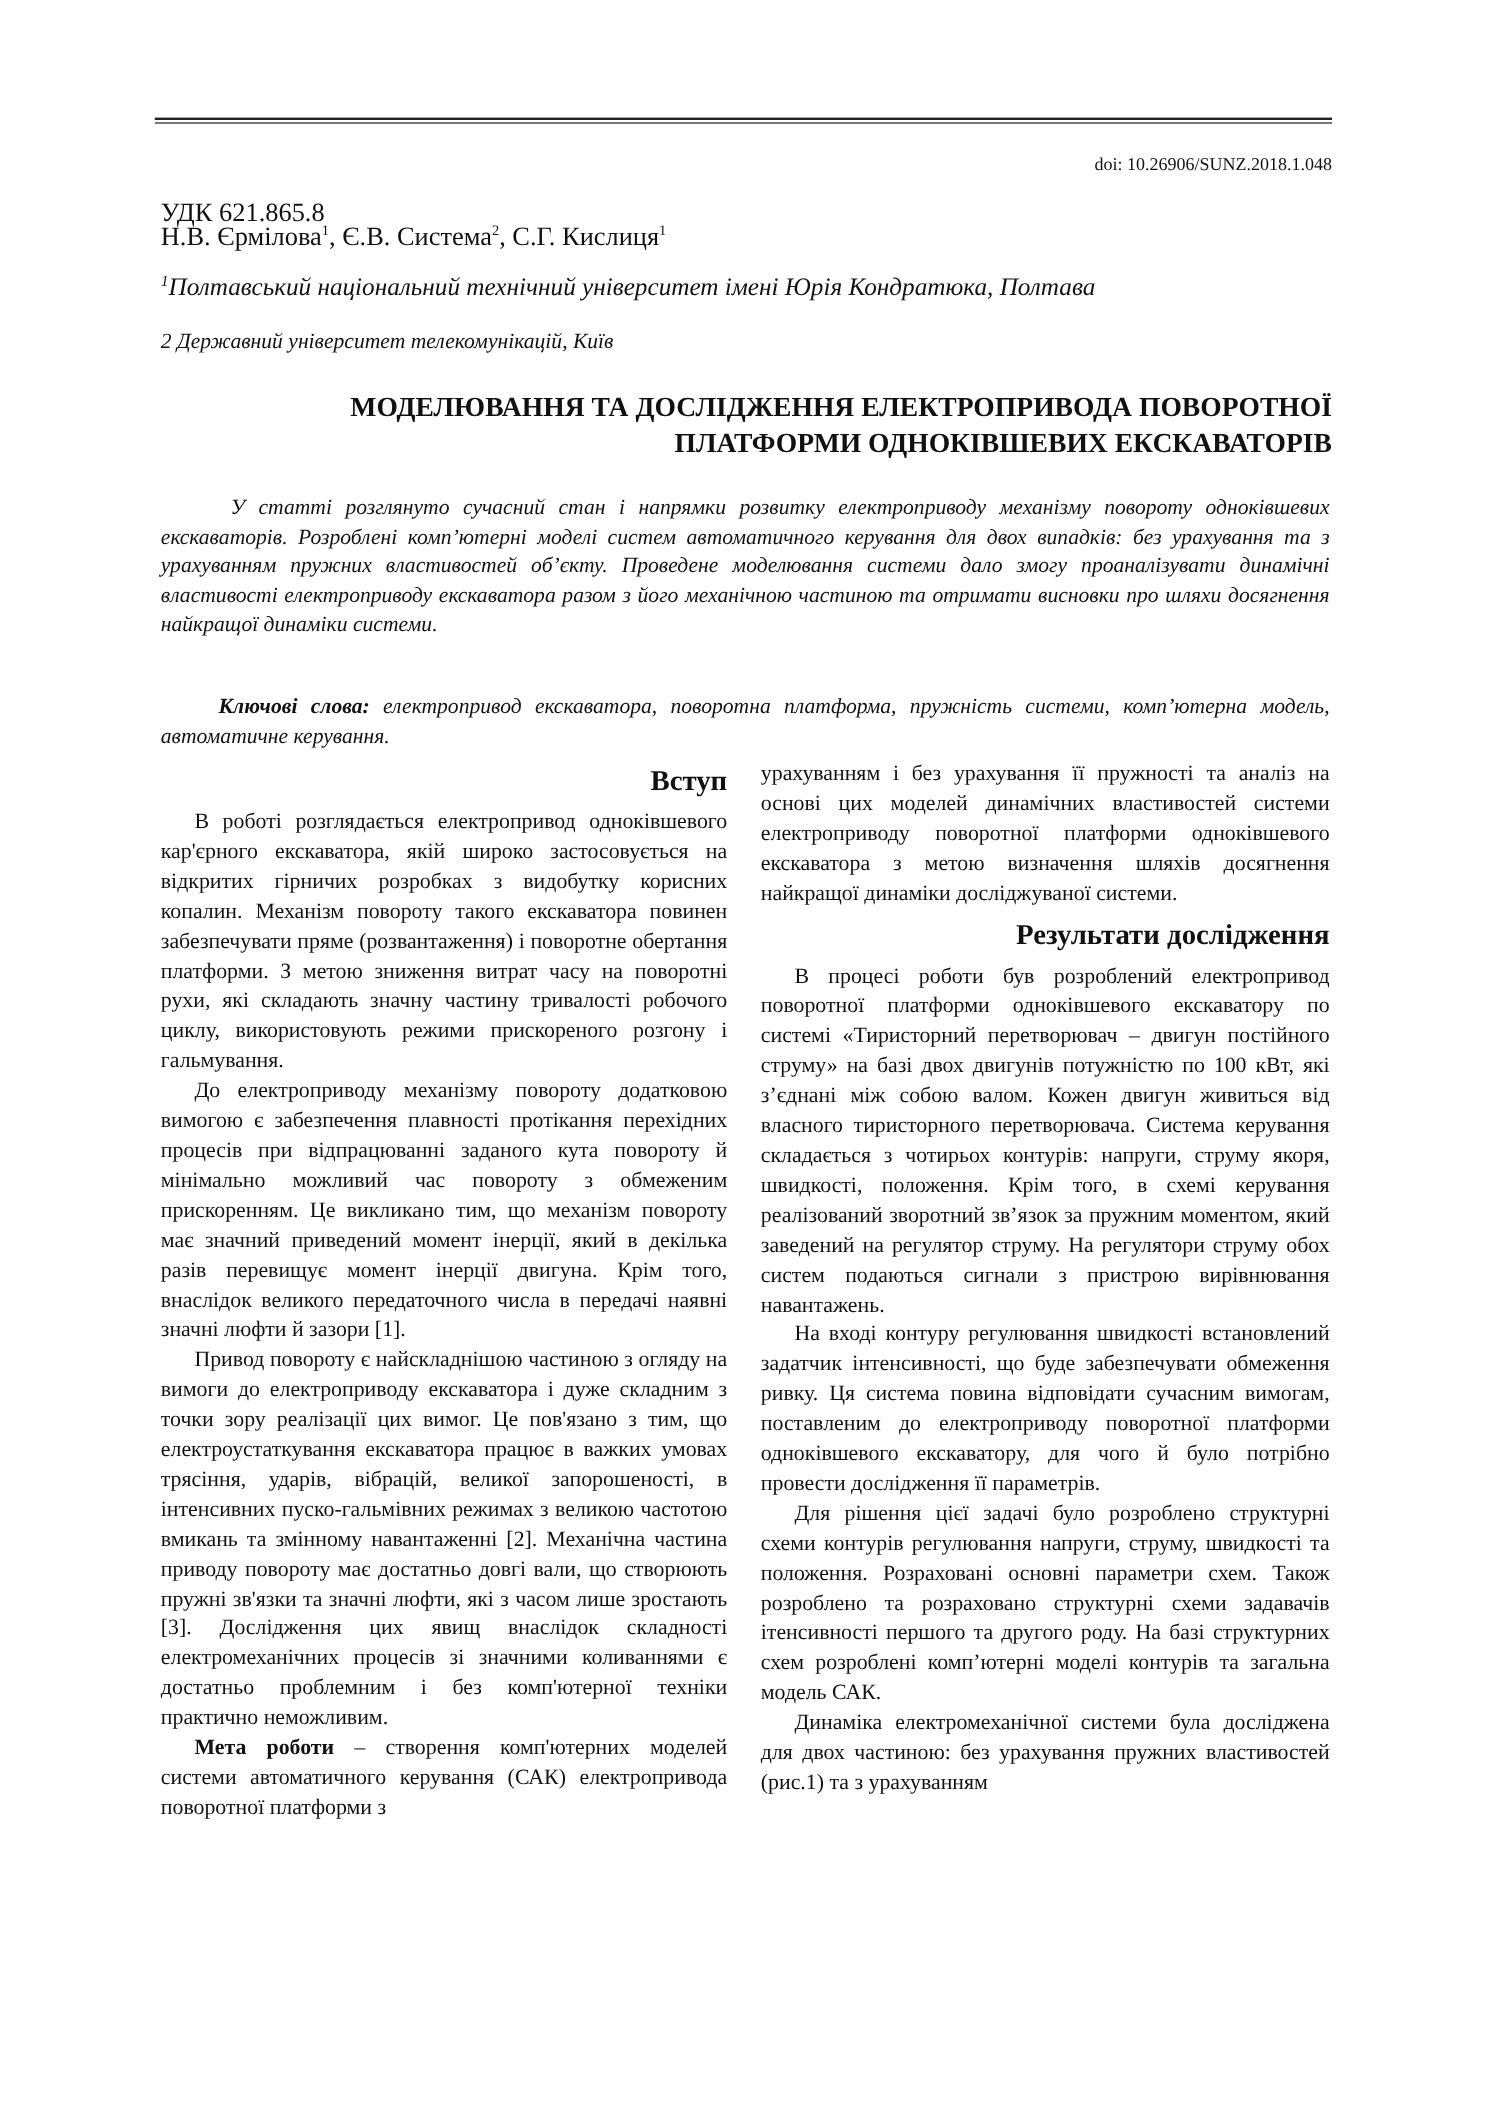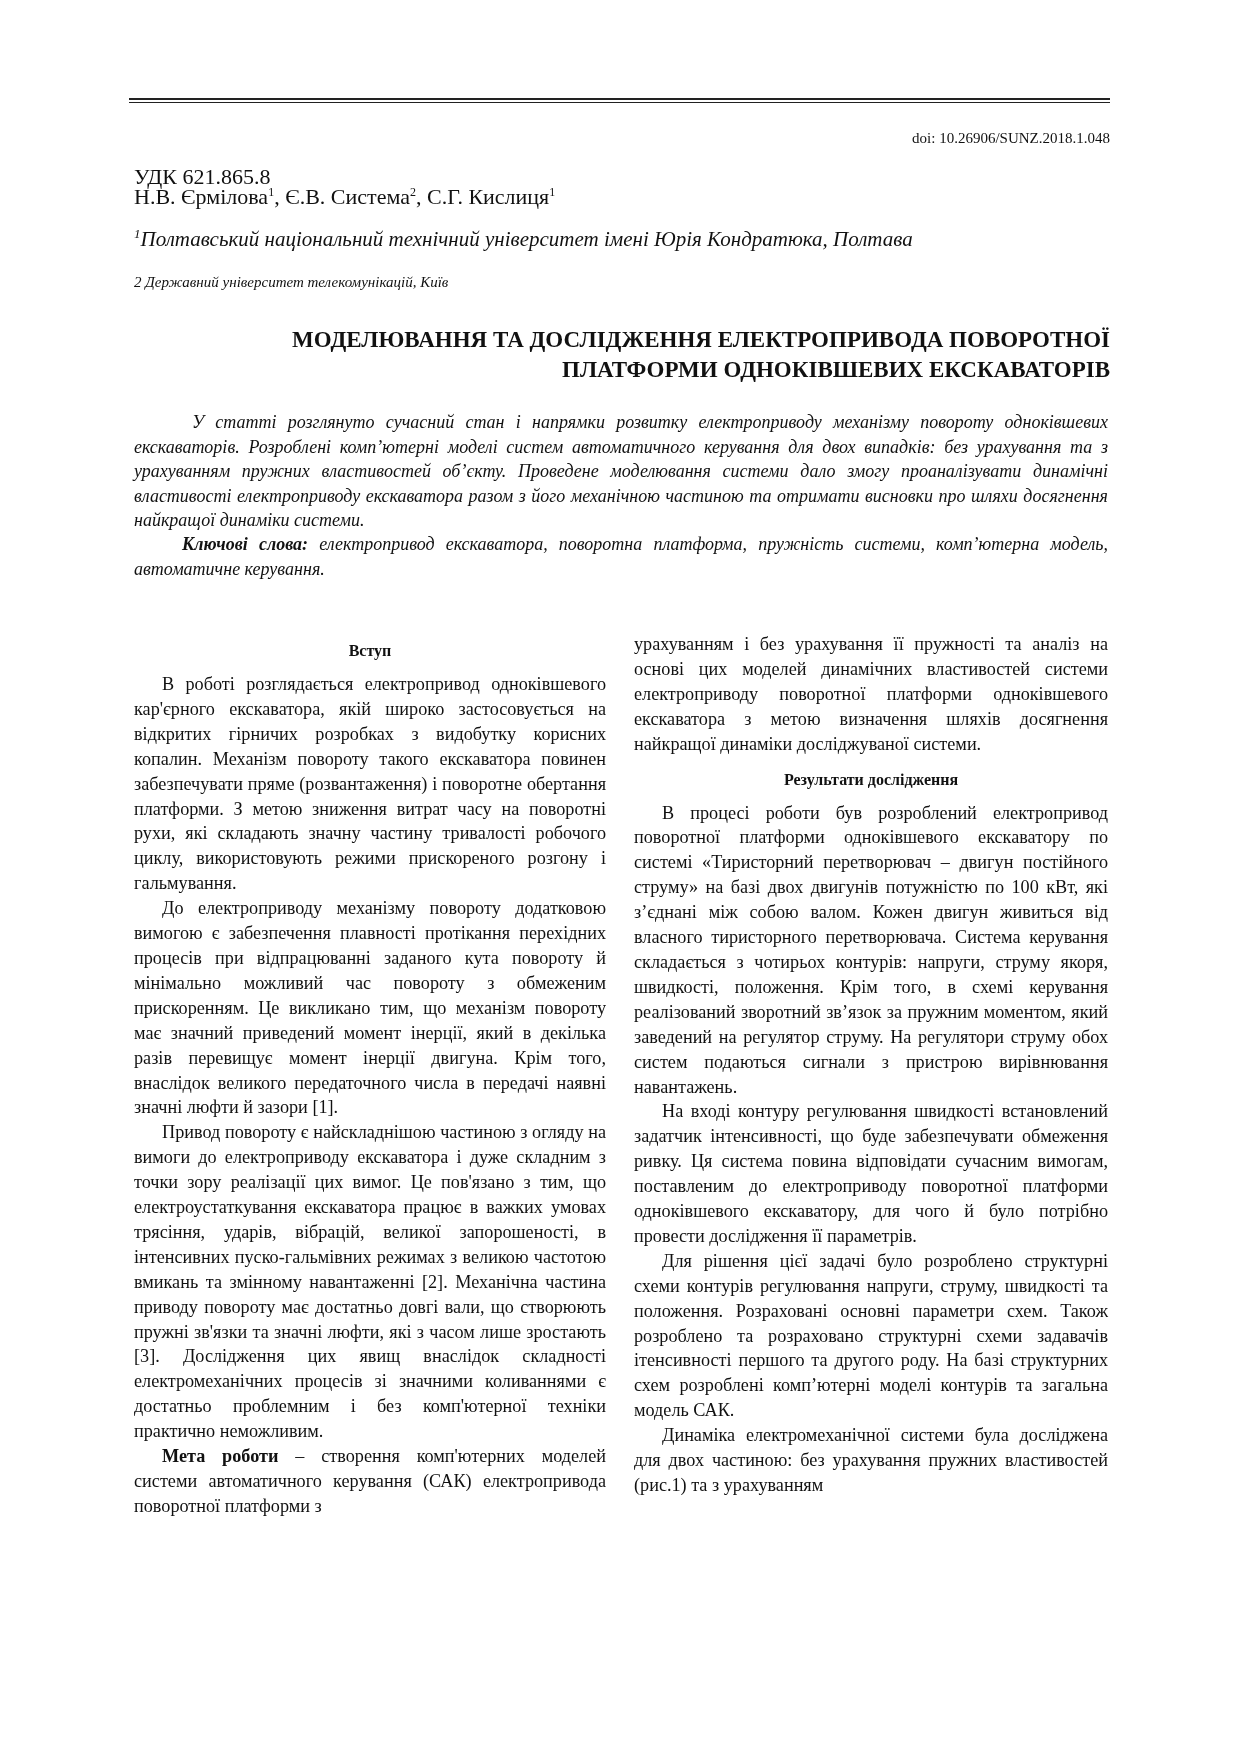--- a/index.html
+++ b/index.html
@@ -4,29 +4,29 @@
 <style>
   html, body { margin:0; padding:0; background:#ffffff; }
   body { width:1240px; height:1754px; position:relative; overflow:hidden; color:#111; font-family:"Liberation Serif", serif; }
   .rule { position:absolute; left:129px; width:981px; top:98px; height:5px; border-top:2px solid #222; border-bottom:1px solid #222; box-sizing:border-box; }
   .udk { position:absolute; left:134px; top:132px; font-size:22px;margin-top:32px; }
   .doi { position:absolute; right:130px; top:130px; font-size:15px; font-weight:normal; }
   .authors { position:absolute; left:134px; top:184px; font-size:22px; }
   .authors sup { font-size:12px; }
   .aff1 { position:absolute; left:134px; top:226px; font-size:21px; font-style:italic; }
   .aff1 sup { font-size:13px; }
-  .aff2 { position:absolute; left:134px; top:274px; font-size:15px; font-style:italic; }
+  .aff2 { position:absolute; left:134px; top:274px; font-size:18px; font-style:italic; }
   .title { position:absolute; left:129px; width:981px; top:325px; text-align:right; font-size:23px; font-weight:bold; line-height:30px; white-space:pre-line; }
   .abstract { position:absolute; left:134px; width:974px; top:410px; font-size:18px; font-style:italic; line-height:24.5px; text-align:justify; text-indent:58px; }
-  .keywords { position:absolute; left:134px; width:974px; top:532px; font-size:18px; font-style:italic; line-height:24.5px; text-align:justify; text-indent:48px; }
+  .keywords { position:absolute; left:134px; width:974px; top:576px; font-size:18px; font-style:italic; line-height:24.5px; text-align:justify; text-indent:48px; }
   .keywords b { font-weight:bold; }
   .col { position:absolute; top:628px; font-size:18.2px; line-height:24.9px; text-align:justify; }
   .col.left { left:134px; width:472px; }
   .col.right { left:634px; width:474px; top:632px;font-family:Liberation Serif, serif; }
-  .col h2 { font-size:16px; font-weight:bold; text-align:center; margin:10px 0 8px 0; line-height:26px; }
+  .col h2 { font-size:24px; font-weight:bold; text-align:right; margin:10px 0 8px 0; line-height:26px; }
   .col.left h2 { margin-top:10px; }
   .col p { margin:0; text-indent:28px; }
   .col p.first { text-indent:0; }
   .col b { font-weight:bold; }
 </style>
 </head>
 <body>
 
 <div class="rule"></div>
 

